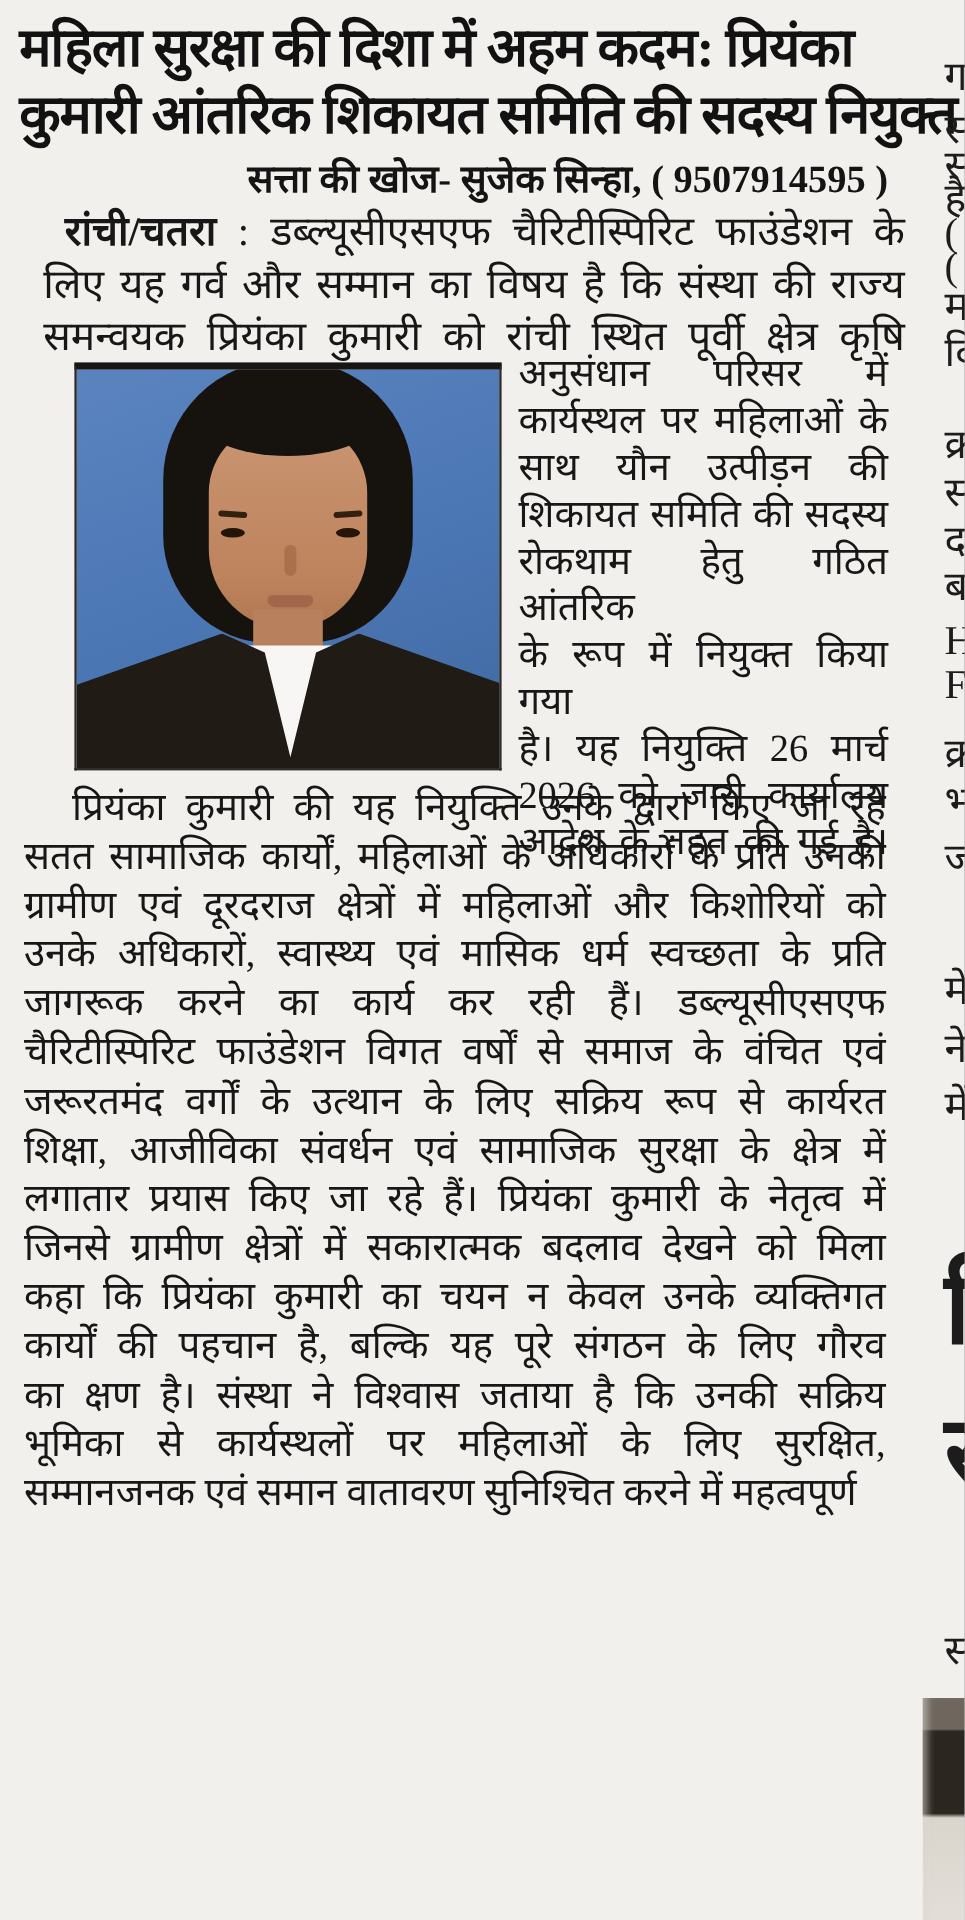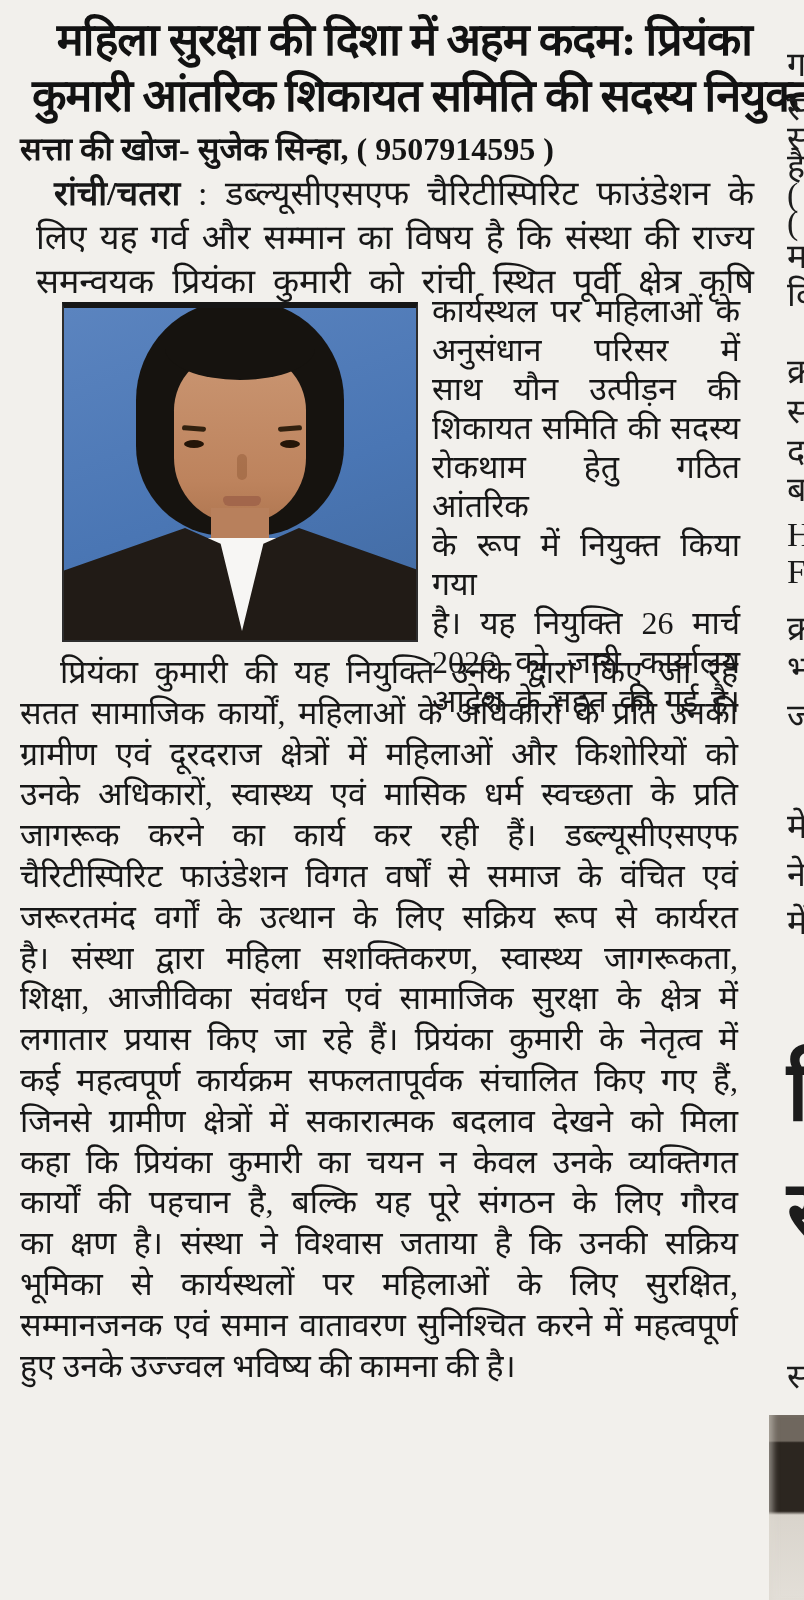--- a/index.html
+++ b/index.html
@@ -6,32 +6,32 @@
   .page{
     position:relative;
     width:804px;height:1600px;
     margin:0 auto;
     background:#f2f0ec;
     overflow:hidden;
     font-family:"Liberation Serif","DejaVu Serif",serif;
     color:#171717;
   }
   .hl{
-    position:absolute;left:32px;width:720px;
-    text-align:right;font-weight:700;
+    position:absolute;left:16px;width:720px;
+    text-align:left;font-weight:700;
     font-size:45px;line-height:1.1;
     letter-spacing:-1px;
     color:#121212;
     white-space:nowrap;
   }
   .hl1{top:16px;}
   .hl2{top:72px;}
   .byline{
     position:absolute;left:20px;top:126px;width:720px;
-    text-align:left;font-weight:700;font-size:32px;
+    text-align:right;font-weight:700;font-size:32px;
     color:#141414;white-space:nowrap;
   }
   .para1{
     position:absolute;left:20px;top:172px;width:718px;
     font-size:34px;line-height:44px;margin-left:16px;
   }
   .para1 .pline{text-align:justify;text-align-last:justify;}
   .para1 .pline.first{padding-left:18px;}
   .bold{font-weight:700;}
   .photo{
@@ -123,50 +123,47 @@
     <div class="eye l"></div>
     <div class="eye r"></div>
     <div class="nose"></div>
     <div class="lips"></div>
     <div class="neck"></div>
     <div class="shirt"></div>
     <div class="blazer"></div>
   </div>
 
   <div class="side-text">
+      <div class="pline">अनुसंधान परिसर में</div>
       <div class="pline">कार्यस्थल पर महिलाओं के</div>
-      <div class="pline">अनुसंधान परिसर में</div>
       <div class="pline">साथ यौन उत्पीड़न की</div>
       <div class="pline">शिकायत समिति की सदस्य</div>
       <div class="pline">रोकथाम हेतु गठित आंतरिक</div>
       <div class="pline">के रूप में नियुक्त किया गया</div>
       <div class="pline">है। यह नियुक्ति 26 मार्च</div>
       <div class="pline">2026 को जारी कार्यालय</div>
       <div class="pline">आदेश के तहत की गई है।</div>
     </div>
 
   <div class="para2">
       <div class="pline">प्रियंका कुमारी की यह नियुक्ति उनके द्वारा किए जा रहे</div>
       <div class="pline">सतत सामाजिक कार्यों, महिलाओं के अधिकारों के प्रति उनकी</div>
       <div class="pline">ग्रामीण एवं दूरदराज क्षेत्रों में महिलाओं और किशोरियों को</div>
       <div class="pline">उनके अधिकारों, स्वास्थ्य एवं मासिक धर्म स्वच्छता के प्रति</div>
       <div class="pline">जागरूक करने का कार्य कर रही हैं। डब्ल्यूसीएसएफ</div>
       <div class="pline">चैरिटीस्पिरिट फाउंडेशन विगत वर्षों से समाज के वंचित एवं</div>
       <div class="pline">जरूरतमंद वर्गों के उत्थान के लिए सक्रिय रूप से कार्यरत</div>
-      <div class="pline">है। संस्था द्वारा महिला सशक्तिकरण, स्वास्थ्य जागरूकता,</div>
       <div class="pline">शिक्षा, आजीविका संवर्धन एवं सामाजिक सुरक्षा के क्षेत्र में</div>
       <div class="pline">लगातार प्रयास किए जा रहे हैं। प्रियंका कुमारी के नेतृत्व में</div>
-      <div class="pline">कई महत्वपूर्ण कार्यक्रम सफलतापूर्वक संचालित किए गए हैं,</div>
       <div class="pline">जिनसे ग्रामीण क्षेत्रों में सकारात्मक बदलाव देखने को मिला</div>
       <div class="pline">कहा कि प्रियंका कुमारी का चयन न केवल उनके व्यक्तिगत</div>
       <div class="pline">कार्यों की पहचान है, बल्कि यह पूरे संगठन के लिए गौरव</div>
       <div class="pline">का क्षण है। संस्था ने विश्वास जताया है कि उनकी सक्रिय</div>
       <div class="pline">भूमिका से कार्यस्थलों पर महिलाओं के लिए सुरक्षित,</div>
       <div class="pline">सम्मानजनक एवं समान वातावरण सुनिश्चित करने में महत्वपूर्ण</div>
-      <div class="pline">हुए उनके उज्ज्वल भविष्य की कामना की है।</div>
     </div>
 
   <div class="fragments">
       <div class="frag" style="top: 48px;">ग</div>
       <div class="frag" style="top: 92px;">स</div>
       <div class="frag" style="top: 122px;">स</div>
       <div class="frag" style="top: 150px;">है</div>
       <div class="frag" style="top: 178px;">(</div>
       <div class="frag" style="top: 206px;">(</div>
       <div class="frag" style="top: 240px;">म</div>

